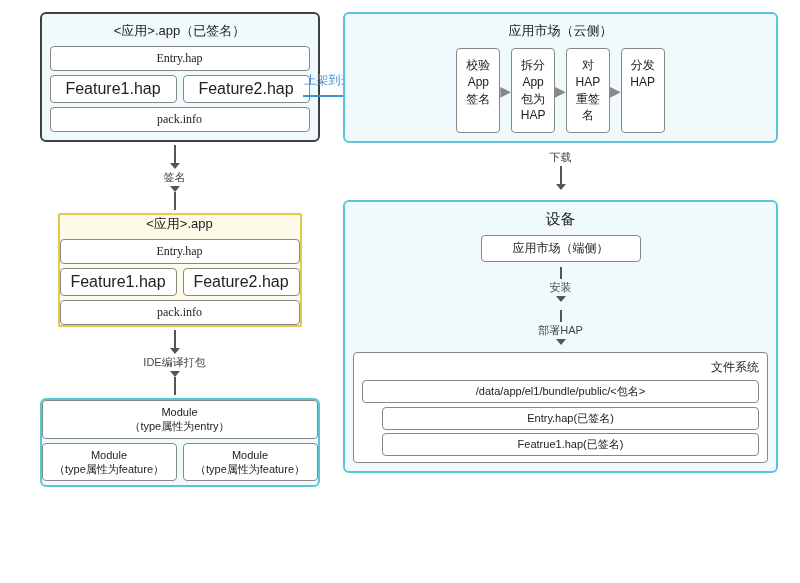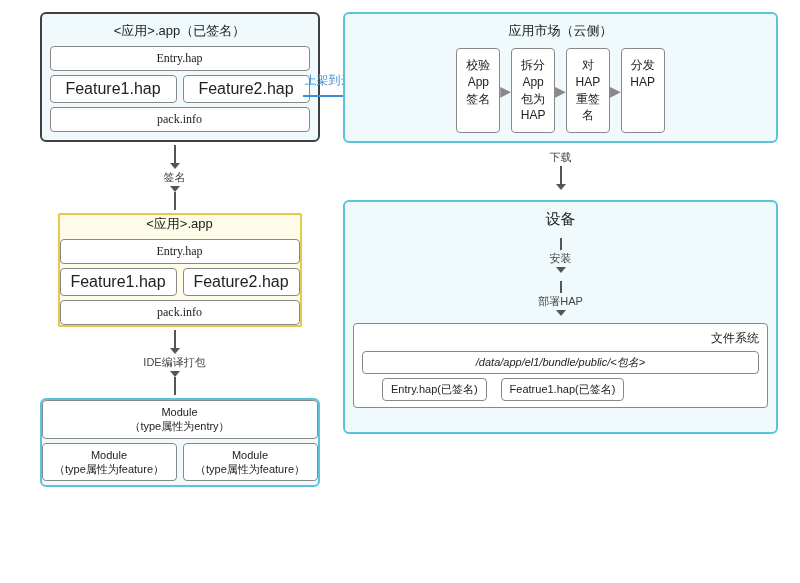--- a/index.html
+++ b/index.html
@@ -173,27 +173,26 @@
       margin-bottom: 4px;
     }
     .fs-path {
       border: 1.5px solid #888;
       border-radius: 4px;
       text-align: center;
       padding: 3px 6px;
       background: #fff;
       font-size: 11px;
       margin-bottom: 4px;
-      font-style: italic;
     }
     .fs-files {
       display: flex;
-      gap: 14px;
+      flex-direction: column;
+      gap: 3px;
       margin-left: 20px;
-      align-items: flex-end;
     }
     .fs-file {
       border: 1.5px solid #888;
       border-radius: 4px;
       text-align: center;
       padding: 3px 8px;
       background: #fff;
       font-size: 11px;
     }
     
@@ -389,20 +388,21 @@
     <div class="download-arrow-wrap">
       <div class="vert-label">下载</div>
       <div class="vert-line"></div>
       <div class="vert-arrow-head-down"></div>
     </div>
 
     <div class="device-box">
       <div class="device-title">设备</div>
       <div class="device-inner">
 
+        <div class="device-step">应用市场（端侧）</div>
 
         <div class="vert-arrow-wrap">
           <div class="vert-line" style="height:12px;"></div>
           <div class="vert-label">安装</div>
           <div class="vert-arrow-head-down"></div>
         </div>
 
 
         <div class="vert-arrow-wrap">
           <div class="vert-line" style="height:12px;"></div>

